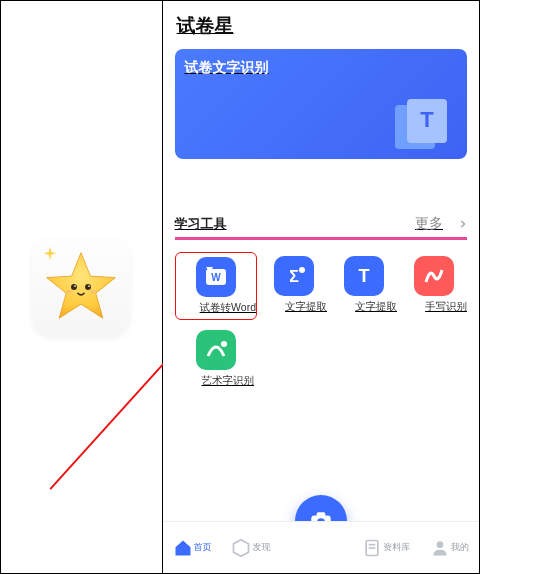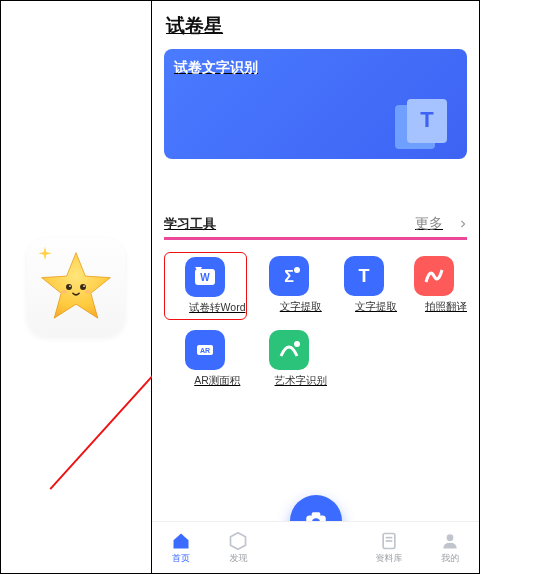--- a/index.html
+++ b/index.html
@@ -40,21 +40,21 @@
   .ic-blue  { background:#3b6cff; }
   .ic-red   { background:#ff5a5a; }
   .ic-green { background:#2bc27a; }
   .ic-orange{ background:#ff9a3e; }
 
   
   .fab { position:absolute; bottom:26px; left:50%; transform:translateX(-50%); width:52px; height:52px; border-radius:50%; background:#3b6cff; box-shadow:0 6px 14px rgba(59,108,255,.45); display:flex; align-items:center; justify-content:center; }
 
   
   .nav { position:absolute; bottom:0; left:0; right:0; height:52px; border-top:1px solid #eee; display:flex; align-items:center; justify-content:space-around; background:#fff; }
-  .nav-item { display:flex; flex-direction:column; align-items:center; gap:1px; }
+  .nav-item { display:flex; flex-direction:row; align-items:center; gap:1px; }
   .nav-item span.lbl { font-size:9px; color:#9aa0a6; }
   .nav-item.active span.lbl { color:#3b6cff; }
   .nav-spacer { width:52px; }
 </style>
 </head>
 <body>
 
 <div class="stage">
 
   <div class="left-pane">
@@ -144,30 +144,21 @@
             </svg>
           </div>
           <div class="tool-label">文字提取</div>
         </div>
         <div class="tool">
           <div class="tool-icon ic-red">
             <svg width="32" height="32" viewBox="0 0 32 32">
               <path d="M8 22 Q12 8 16 16 Q20 24 24 10" stroke="#fff" stroke-width="3" fill="none"></path>
             </svg>
           </div>
-          <div class="tool-label">拍照翻译</div>
-        </div>
-        <div class="tool">
-          <div class="tool-icon ic-blue">
-            <svg width="32" height="32" viewBox="0 0 32 32">
-              <rect x="8" y="11" width="16" height="10" rx="2" fill="#fff"></rect>
-              <text x="16" y="19" font-size="7" fill="#3b6cff" text-anchor="middle" font-weight="700">AR</text>
-            </svg>
-          </div>
-          <div class="tool-label">AR测面积</div>
+          <div class="tool-label">手写识别</div>
         </div>
         <div class="tool">
           <div class="tool-icon ic-green">
             <svg width="32" height="32" viewBox="0 0 32 32">
               <path d="M8 22 Q16 4 24 22" stroke="#fff" stroke-width="3" fill="none"></path>
               <circle cx="24" cy="10" r="3" fill="#fff"></circle>
             </svg>
           </div>
           <div class="tool-label">艺术字识别</div>
         </div>

